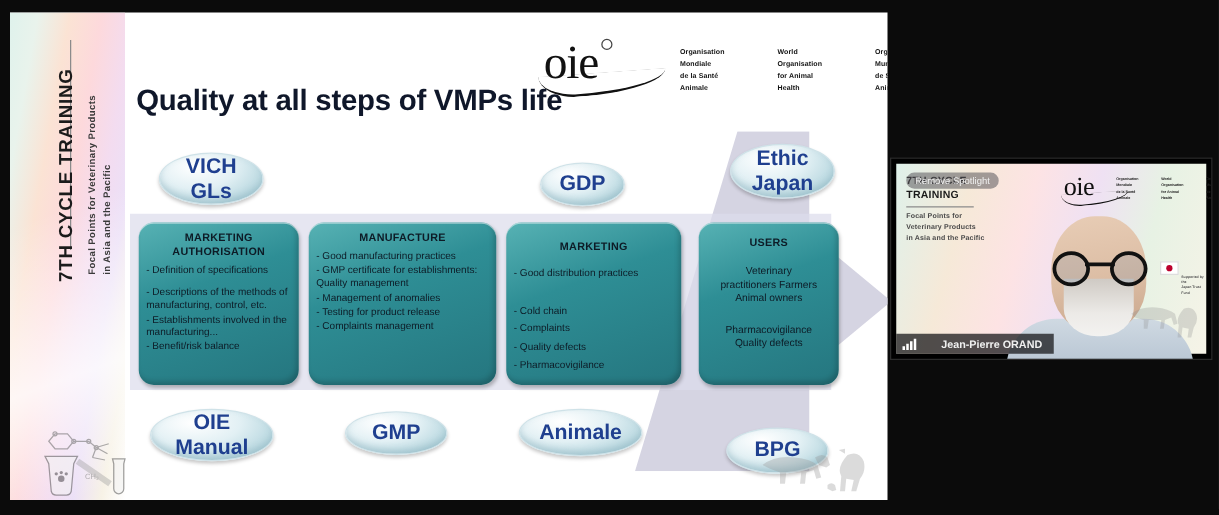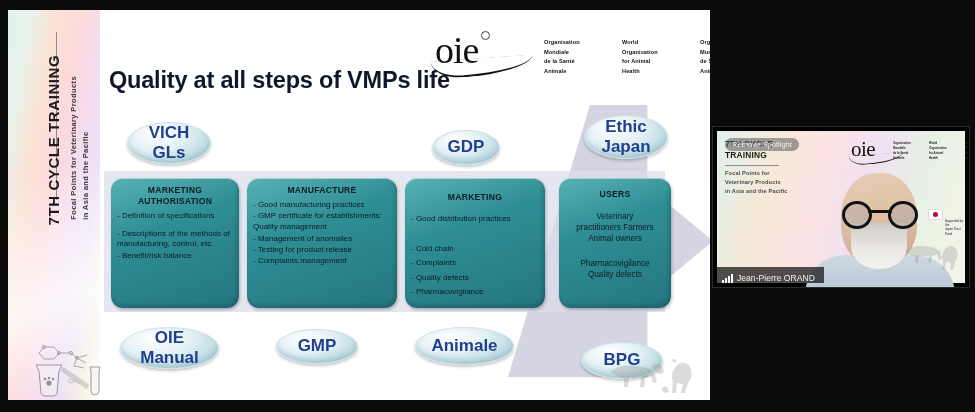--- a/index.html
+++ b/index.html
@@ -111,22 +111,22 @@
   .p-glasses b{position:absolute;left:28px;top:9px;width:24px;height:3px;background:#111;}
 
   .v-flag{position:absolute;right:26px;top:82px;width:13px;height:9px;background:#fff;border:.5px solid #ddd;}
   .v-flag:after{content:"";position:absolute;left:4px;top:2.2px;width:5px;height:5px;border-radius:50%;background:#bc002d;}
   .v-flagtxt{position:absolute;right:2px;top:82px;width:22px;font-size:2.8px;line-height:1.5;color:#555;font-weight:bold;}
   .v-cow{position:absolute;right:6px;bottom:14px;width:60px;height:34px;opacity:.28;}
 
   .spotlight-tip{position:absolute;left:12px;top:11px;padding:2px 7px;border-radius:7px;
     background:rgba(90,88,92,.55);color:#efefef;font-size:7.6px;white-space:nowrap;}
 
-  .namebar{position:absolute;left:4px;bottom:4px;height:16px;padding:0 9px 0 5px;display:flex;align-items:flex-end;gap:4px;
-    background:rgba(22,22,24,.74);color:#f0f0f0;font-size:8.6px;}
+  .namebar{position:absolute;left:4px;bottom:4px;height:16px;padding:0 9px 0 5px;display:flex;align-items:center;gap:20px;
+    background:rgba(22,22,24,.74);color:#f0f0f0;font-size:8.6px;font-weight:bold;}
   .bars{display:flex;align-items:flex-end;gap:1px;height:9px;}
   .bars span{width:2px;background:#fff;}
   .bars span:nth-child(1){height:3px}.bars span:nth-child(2){height:5px}
   .bars span:nth-child(3){height:7px}.bars span:nth-child(4){height:9px}
 </style>
 </head>
 <body>
 
 <div id="stage">
 
@@ -166,20 +166,21 @@
     <div class="arrow-shape"></div>
     <div class="band"></div>
 
     <div class="tbox" id="box-ma">
       <div class="ttl" style="white-space:pre-line">MARKETING
 AUTHORISATION</div>
       <ul>
         <li>- Definition of specifications</li>
         <li style="height:6px"></li>
         <li>- Descriptions of the methods of manufacturing,  control, etc.</li>
+        <li>- Establishments  involved in the manufacturing...</li>
         <li>- Benefit/risk balance</li>
       </ul>
     </div>
 
     <div class="tbox" id="box-mf">
       <div class="ttl" style="white-space:pre-line">MANUFACTURE</div>
       <ul>
         <li>- Good manufacturing practices</li>
         <li>- GMP certificate for establishments:</li>
         <li>Quality management</li>

